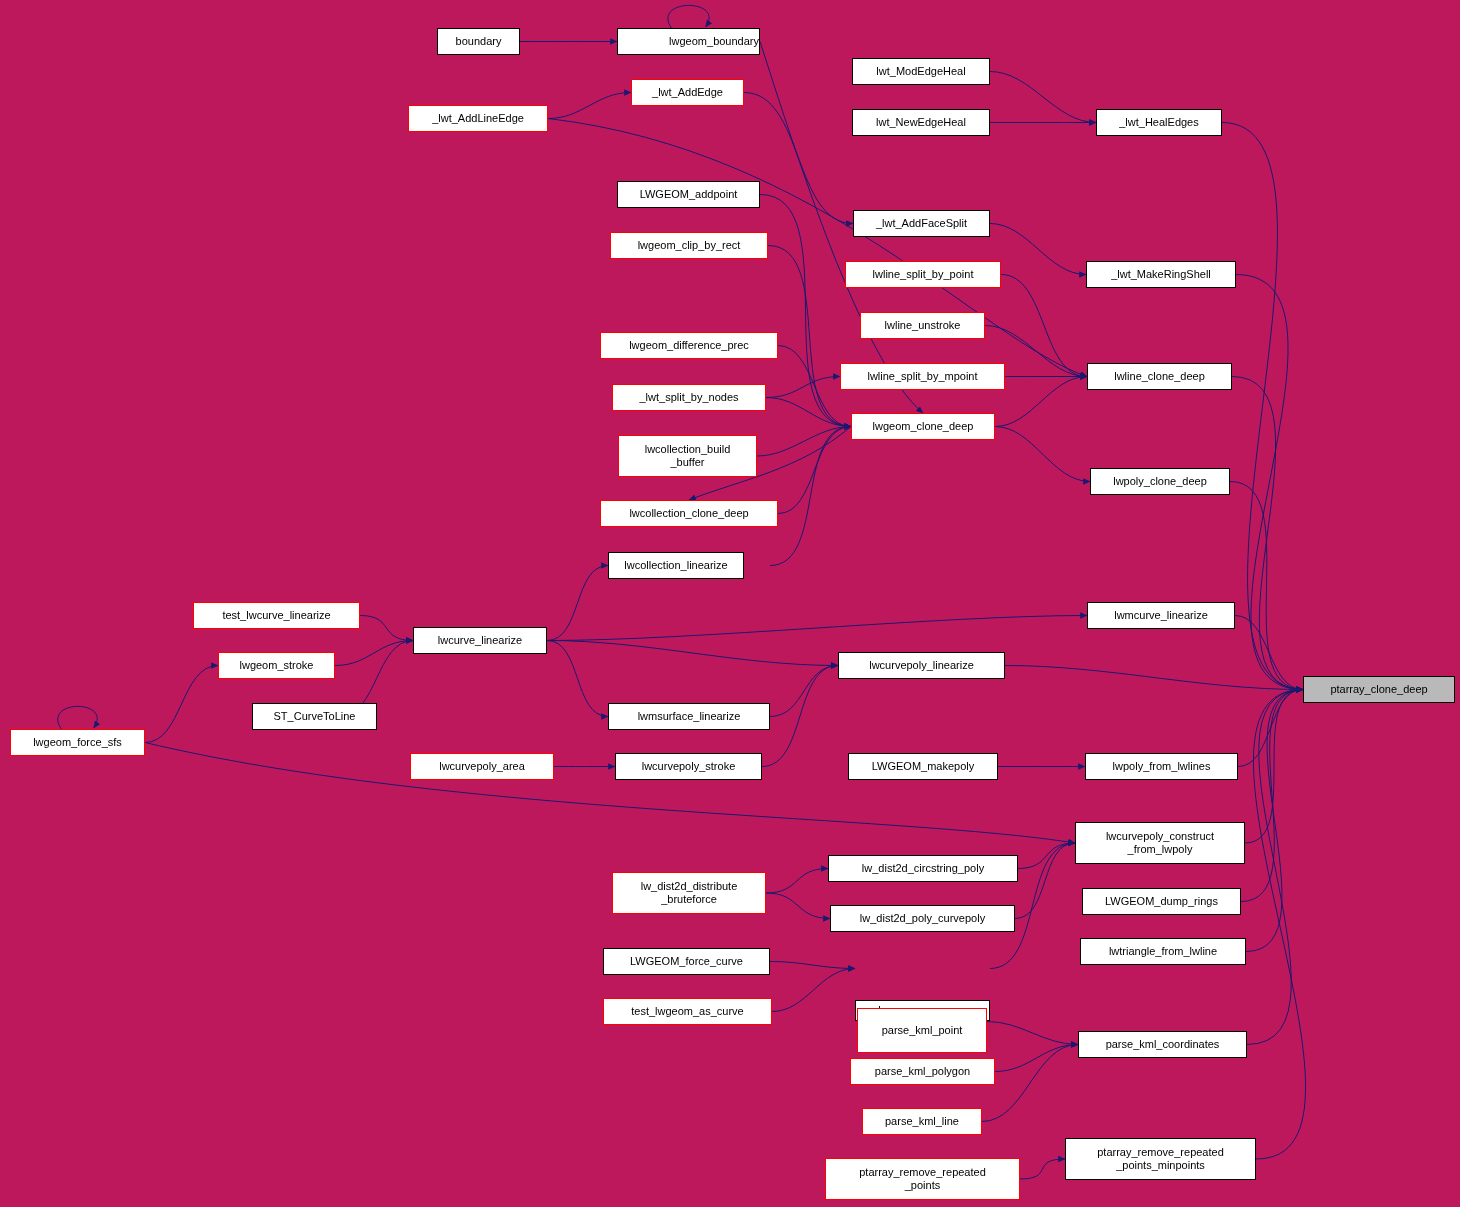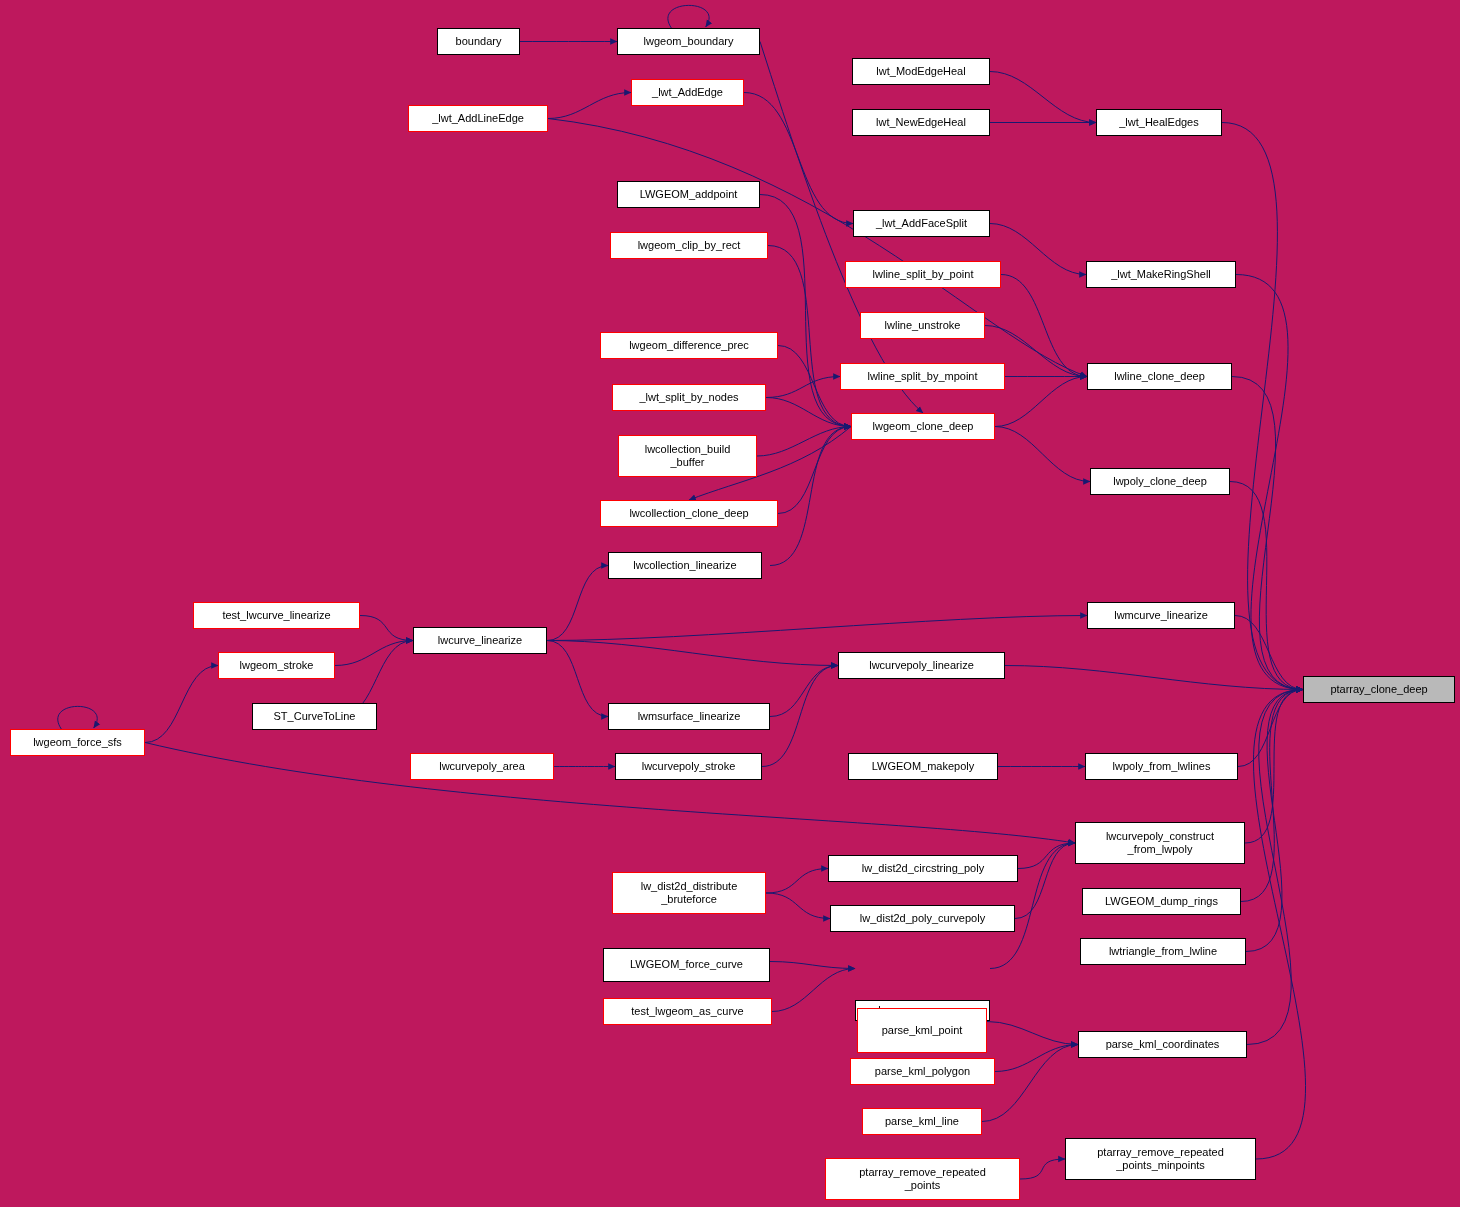--- a/index.html
+++ b/index.html
@@ -79,42 +79,42 @@
       <path d="M 990 968.5 C 1043.0515610043662 968.5 1021.9484389956338 843 1075 843" class="edge" stroke="#191970" marker-end="url(#arrow)"></path>
       <path d="M 987 1021.5 C 1022 1021.5 1043 1044.5 1078 1044.5" class="edge" stroke="#191970" marker-end="url(#arrow)"></path>
       <path d="M 995 1071.5 C 1030 1071.5 1043 1044.5 1078 1044.5" class="edge" stroke="#191970" marker-end="url(#arrow)"></path>
       <path d="M 982 1121.5 C 1025.0727582121228 1121.5 1034.9272417878772 1044.5 1078 1044.5" class="edge" stroke="#191970" marker-end="url(#arrow)"></path>
       <path d="M 1247 1044.5 C 1372.7864161982525 1044.5 1177.2135838017475 689.5 1303 689.5" class="edge" stroke="#191970" marker-end="url(#arrow)"></path>
       <path d="M 1020 1179 C 1055 1179 1030 1159 1065 1159" class="edge" stroke="#191970" marker-end="url(#arrow)"></path>
       <path d="M 1256 1159 C 1406 1159 1153 689.5 1303 689.5" class="edge" stroke="#191970" marker-end="url(#arrow)"></path>
     </svg>
   <div>
       <div class="node default" style="left: 437px; top: 28px; width: 83px; height: 27px;"><span>boundary</span></div>
-      <div class="node default" style="left: 617px; top: 28px; width: 143px; height: 27px;"><span>lwgeom_boundary</span></div>
+      <div class="node default" style="left: 617px; top: 28px; width: 143px; height: 27px; justify-content: flex-end;"><span>lwgeom_boundary</span></div>
       <div class="node default" style="left: 852px; top: 58px; width: 138px; height: 27px;"><span>lwt_ModEdgeHeal</span></div>
       <div class="node truncated" style="left: 631px; top: 79px; width: 113px; height: 27px;"><span>_lwt_AddEdge</span></div>
       <div class="node default" style="left: 852px; top: 109px; width: 138px; height: 27px;"><span>lwt_NewEdgeHeal</span></div>
       <div class="node default" style="left: 1096px; top: 109px; width: 126px; height: 27px;"><span>_lwt_HealEdges</span></div>
       <div class="node truncated" style="left: 408px; top: 105px; width: 140px; height: 27px;"><span>_lwt_AddLineEdge</span></div>
       <div class="node default" style="left: 617px; top: 181px; width: 143px; height: 27px;"><span>LWGEOM_addpoint</span></div>
       <div class="node default" style="left: 853px; top: 210px; width: 137px; height: 27px;"><span>_lwt_AddFaceSplit</span></div>
       <div class="node truncated" style="left: 610px; top: 232px; width: 158px; height: 27px;"><span>lwgeom_clip_by_rect</span></div>
       <div class="node truncated" style="left: 845px; top: 261px; width: 156px; height: 27px;"><span>lwline_split_by_point</span></div>
       <div class="node default" style="left: 1086px; top: 261px; width: 150px; height: 27px;"><span>_lwt_MakeRingShell</span></div>
       <div class="node truncated" style="left: 860px; top: 312px; width: 125px; height: 27px;"><span>lwline_unstroke</span></div>
       <div class="node truncated" style="left: 600px; top: 332px; width: 178px; height: 27px;"><span>lwgeom_difference_prec</span></div>
       <div class="node truncated" style="left: 840px; top: 363px; width: 165px; height: 27px;"><span>lwline_split_by_mpoint</span></div>
       <div class="node default" style="left: 1087px; top: 363px; width: 145px; height: 27px;"><span>lwline_clone_deep</span></div>
       <div class="node truncated" style="left: 612px; top: 384px; width: 154px; height: 27px;"><span>_lwt_split_by_nodes</span></div>
       <div class="node truncated" style="left: 851px; top: 413px; width: 144px; height: 27px;"><span>lwgeom_clone_deep</span></div>
       <div class="node truncated" style="left: 618px; top: 435px; width: 139px; height: 42px;"><span>lwcollection_build
 _buffer</span></div>
       <div class="node default" style="left: 1090px; top: 468px; width: 140px; height: 27px;"><span>lwpoly_clone_deep</span></div>
       <div class="node truncated" style="left: 600px; top: 500px; width: 178px; height: 27px;"><span>lwcollection_clone_deep</span></div>
-      <div class="node default" style="left: 608px; top: 552px; width: 154px; height: 27px;"><span>lwcollection_linearize</span></div>
+      <div class="node default" style="left: 608px; top: 552px; width: 136px; height: 27px;"><span>lwcollection_linearize</span></div>
       <div class="node truncated" style="left: 193px; top: 602px; width: 167px; height: 27px;"><span>test_lwcurve_linearize</span></div>
       <div class="node default" style="left: 1087px; top: 602px; width: 148px; height: 27px;"><span>lwmcurve_linearize</span></div>
       <div class="node default" style="left: 413px; top: 627px; width: 134px; height: 27px;"><span>lwcurve_linearize</span></div>
       <div class="node truncated" style="left: 218px; top: 652px; width: 117px; height: 27px;"><span>lwgeom_stroke</span></div>
       <div class="node default" style="left: 838px; top: 652px; width: 167px; height: 27px;"><span>lwcurvepoly_linearize</span></div>
       <div class="node target" style="left: 1303px; top: 676px; width: 152px; height: 27px;"><span>ptarray_clone_deep</span></div>
       <div class="node default" style="left: 232px; top: 703px; width: 125px; height: 27px; margin-left: 20px;"><span>ST_CurveToLine</span></div>
       <div class="node default" style="left: 608px; top: 703px; width: 162px; height: 27px;"><span>lwmsurface_linearize</span></div>
       <div class="node truncated" style="left: 10px; top: 729px; width: 135px; height: 27px;"><span>lwgeom_force_sfs</span></div>
       <div class="node truncated" style="left: 410px; top: 753px; width: 144px; height: 27px;"><span>lwcurvepoly_area</span></div>
@@ -122,21 +122,21 @@
       <div class="node default" style="left: 848px; top: 753px; width: 150px; height: 27px;"><span>LWGEOM_makepoly</span></div>
       <div class="node default" style="left: 1085px; top: 753px; width: 153px; height: 27px;"><span>lwpoly_from_lwlines</span></div>
       <div class="node default" style="left: 1075px; top: 822px; width: 170px; height: 42px;"><span>lwcurvepoly_construct
 _from_lwpoly</span></div>
       <div class="node default" style="left: 828px; top: 855px; width: 190px; height: 27px;"><span>lw_dist2d_circstring_poly</span></div>
       <div class="node truncated" style="left: 612px; top: 872px; width: 154px; height: 42px;"><span>lw_dist2d_distribute
 _bruteforce</span></div>
       <div class="node default" style="left: 1082px; top: 888px; width: 159px; height: 27px;"><span>LWGEOM_dump_rings</span></div>
       <div class="node default" style="left: 830px; top: 905px; width: 185px; height: 27px;"><span>lw_dist2d_poly_curvepoly</span></div>
       <div class="node default" style="left: 1080px; top: 938px; width: 166px; height: 27px;"><span>lwtriangle_from_lwline</span></div>
-      <div class="node default" style="left: 603px; top: 948px; width: 167px; height: 34px;"><span>LWGEOM_force_curve</span></div>
+      <div class="node default" style="left: 603px; top: 948px; width: 167px; height: 27px;"><span>LWGEOM_force_curve</span></div>
       <div class="node default" style="left: 855px; top: 1000px; width: 135px; height: 21px;"><span>lwgeom_as_curve</span></div>
       <div class="node truncated" style="left: 603px; top: 998px; width: 169px; height: 27px;"><span>test_lwgeom_as_curve</span></div>
       <div class="node truncated" style="left: 857px; top: 1008px; width: 130px; height: 45px;"><span>parse_kml_point</span></div>
       <div class="node default" style="left: 1078px; top: 1031px; width: 169px; height: 27px;"><span>parse_kml_coordinates</span></div>
       <div class="node truncated" style="left: 850px; top: 1058px; width: 145px; height: 27px; text-align: right;"><span>parse_kml_polygon</span></div>
       <div class="node truncated" style="left: 862px; top: 1108px; width: 120px; height: 27px;"><span>parse_kml_line</span></div>
       <div class="node default" style="left: 1065px; top: 1138px; width: 191px; height: 42px;"><span>ptarray_remove_repeated
 _points_minpoints</span></div>
       <div class="node truncated" style="left: 825px; top: 1158px; width: 195px; height: 42px;"><span>ptarray_remove_repeated
 _points</span></div>

